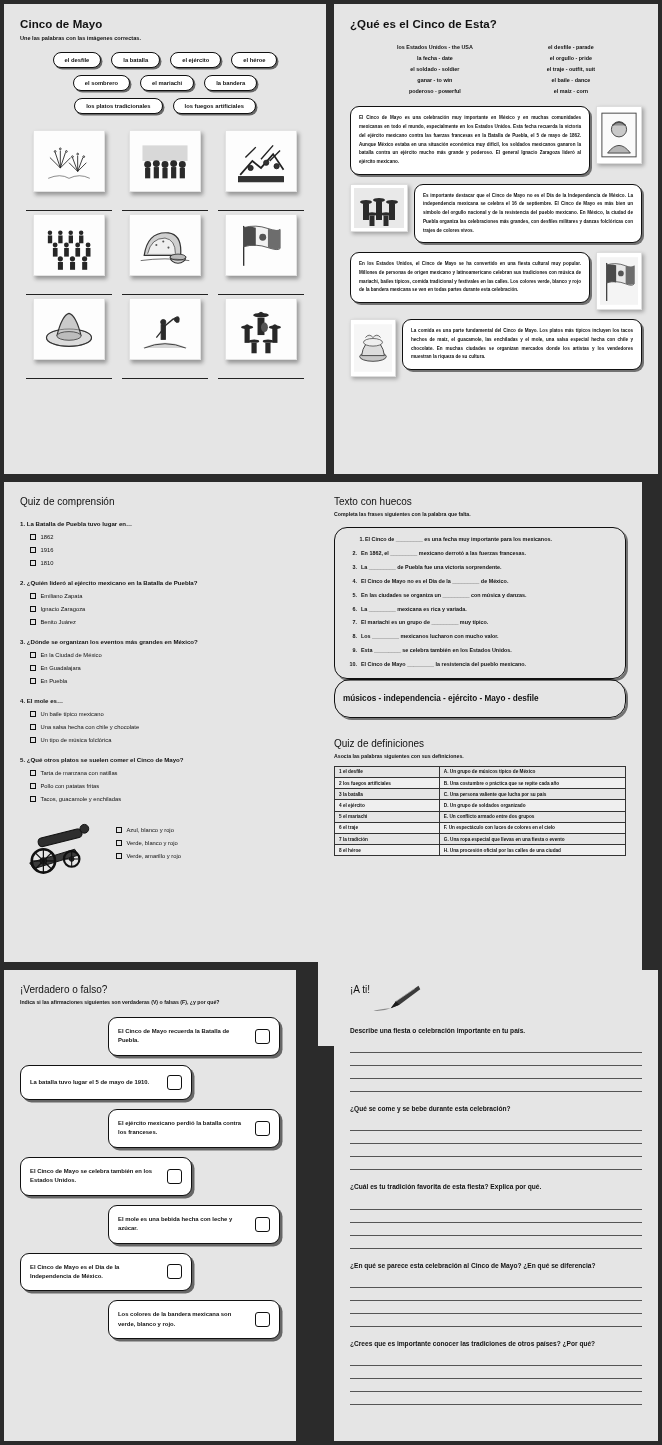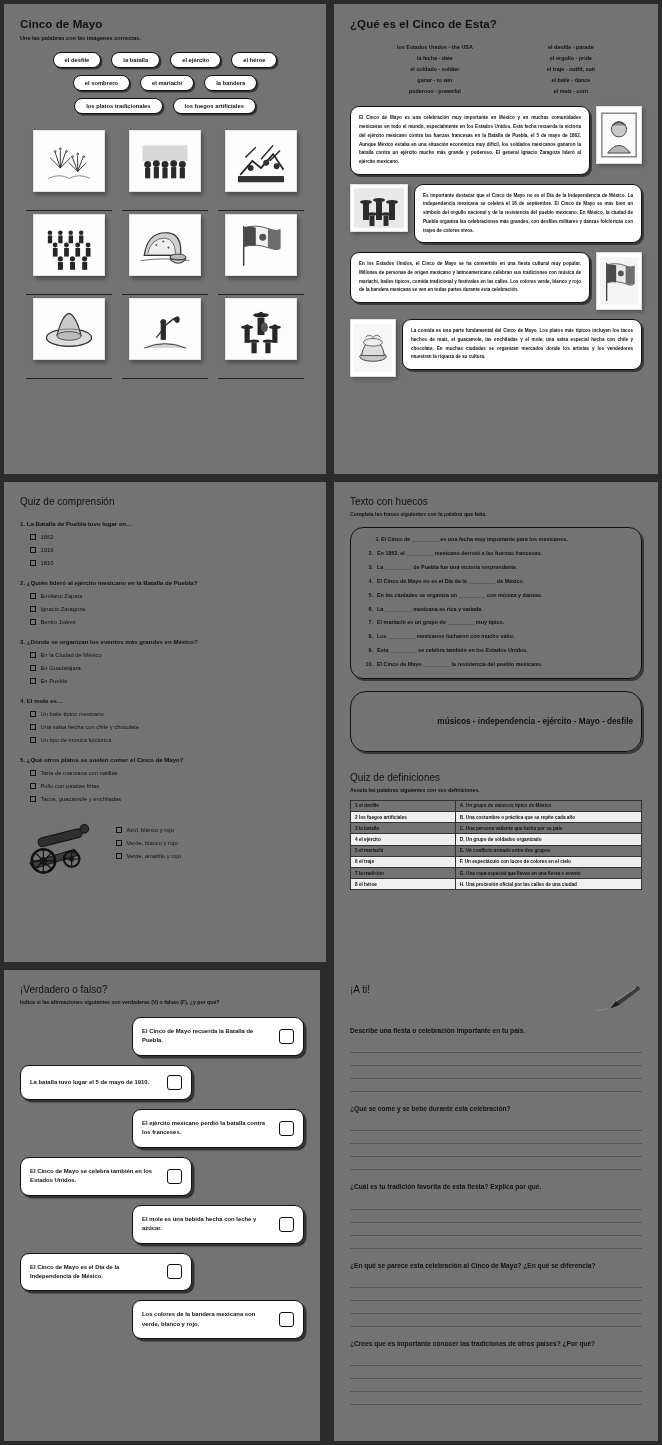--- a/index.html
+++ b/index.html
@@ -6,29 +6,29 @@
   body {
     width: 662px; height: 1445px;
     background: #2b2b2b;
     font-family: "Liberation Sans", sans-serif;
     overflow: hidden;
   }
   .sheet { position: relative; width: 662px; height: 1445px; }
 
   .panel {
     position: absolute;
-    background: #737373;
+    background: #e5e5e5;
     overflow: hidden;
   }
   
   #p-tl { left: 4px;   top: 4px;    width: 322px; height: 470px; }
   #p-tr { left: 334px; top: 4px;    width: 324px; height: 470px; }
   #p-ml { left: 4px;   top: 482px;  width: 322px; height: 480px; }
-  #p-mr { left: 334px; top: 482px;  width: 324px; height: 564px; }
-  #p-bl { left: 4px;   top: 970px;  width: 316px; height: 471px; }
+  #p-mr { left: 318px; top: 482px;  width: 324px; height: 564px; }
+  #p-bl { left: 4px;   top: 970px;  width: 292px; height: 471px; }
   #p-br { left: 334px; top: 970px;  width: 324px; height: 471px; }
 
   .pad { padding: 14px 16px; }
 
   h1.title { font-size: 11.5px; font-weight: bold; color: #111; letter-spacing: .1px; }
   .subtitle { font-size: 5.6px; font-weight: bold; color: #111; margin-top: 5px; }
   h2.sec { font-size: 10px; font-weight: normal; color: #111; }
   .sec-sub { font-size: 5.2px; font-weight: bold; color: #111; margin-top: 4px; }
 
   
@@ -90,22 +90,22 @@
   .gapbox {
     margin-top: 10px; border: 1.4px solid #111; border-radius: 13px;
     padding: 9px 12px 10px 12px; box-shadow: 2px 2px 0 rgba(0,0,0,.5);
   }
   .gapline { display: flex; font-size: 5.4px; font-weight: bold; color: #111; line-height: 1; margin-bottom: 8.5px; }
   .gapline .num { width: 14px; flex: 0 0 auto; text-align: right; padding-right: 4px; }
   .gapline .txt { flex: 1; }
   .gapline:first-child .num { width: 18px; padding-right: 1px; }
 
   .bankbox {
-    margin-top: 12px; border: 1.4px solid #111; border-radius: 16px;
-    padding: 21px 8px; text-align: right; box-shadow: 2px 2px 0 rgba(0,0,0,.5);
+    margin-top: 0; border: 1.4px solid #111; border-radius: 16px;
+    padding: 10px 8px; text-align: left; box-shadow: 2px 2px 0 rgba(0,0,0,.5);
   }
   .bankbox div { font-size: 8.2px; font-weight: bold; color: #111; line-height: 2.1; }
 
   
   table.match { width: 100%; border-collapse: collapse; margin-top: 7px; }
   table.match td { border: .8px solid #333; padding: 2.6px 4px; font-size: 4.7px; font-weight: bold; color: #111; }
   table.match td.l { width: 36%; }
   table.match tr:nth-child(even) td { background: #efefef; }
 
   
@@ -116,21 +116,21 @@
   .tfcard {
     border: 1.3px solid #111; border-radius: 9px; background: #fff;
     box-shadow: 2.5px 2.5px 0 rgba(0,0,0,.55);
     padding: 9px 9px; display: flex; align-items: center; gap: 9px;
     width: 172px;
   }
   .tfcard p { font-size: 5.9px; font-weight: bold; color: #111; line-height: 1.6; flex: 1; }
   .tfbox { width: 15px; height: 15px; border: 1.4px solid #111; border-radius: 3px; flex: 0 0 auto; }
 
   
-  .writing-head { display: flex; justify-content: space-between; align-items: flex-start; }
+  .writing-head { display: flex; align-items: flex-start; }
   .pen { width: 52px; height: 30px; }
   .wq { font-size: 6.6px; font-weight: bold; color: #111; margin-top: 11px; line-height: 1.7; }
   .wline { border-bottom: .9px solid #555; height: 13px; }
   .wlines { margin-top: 4px; }
 </style>
 </head>
 <body>
 
 <div class="sheet">
 

